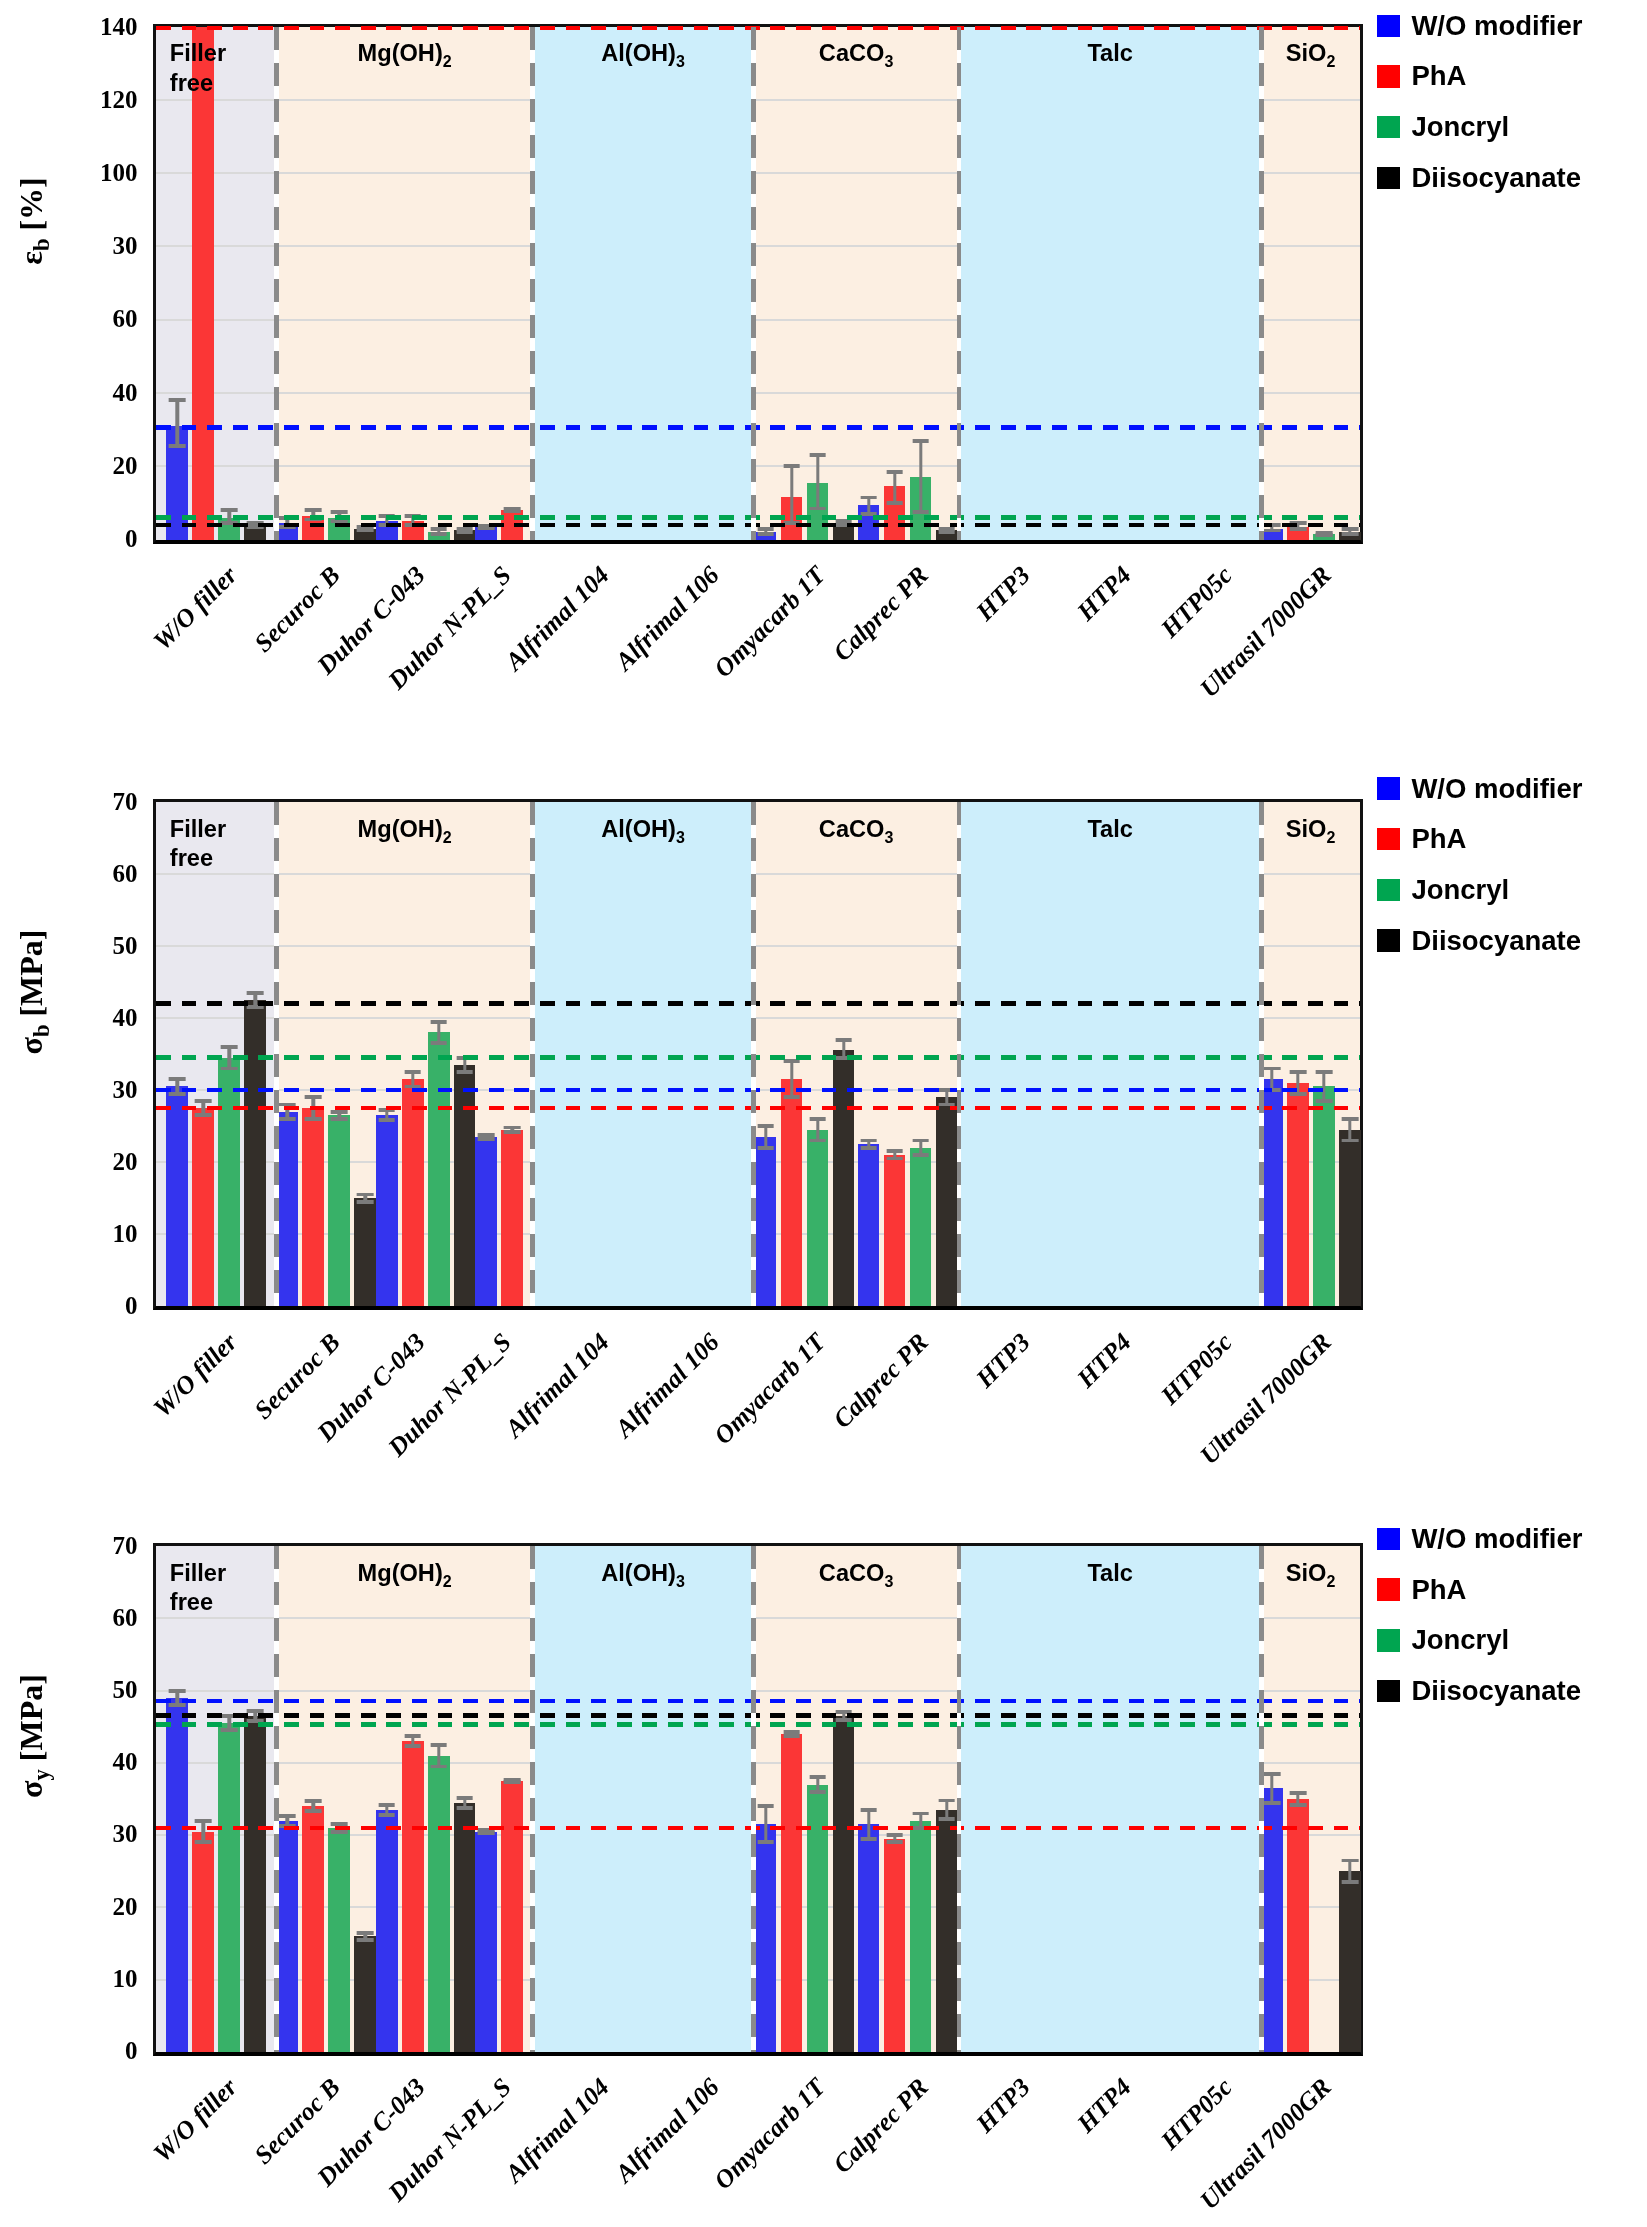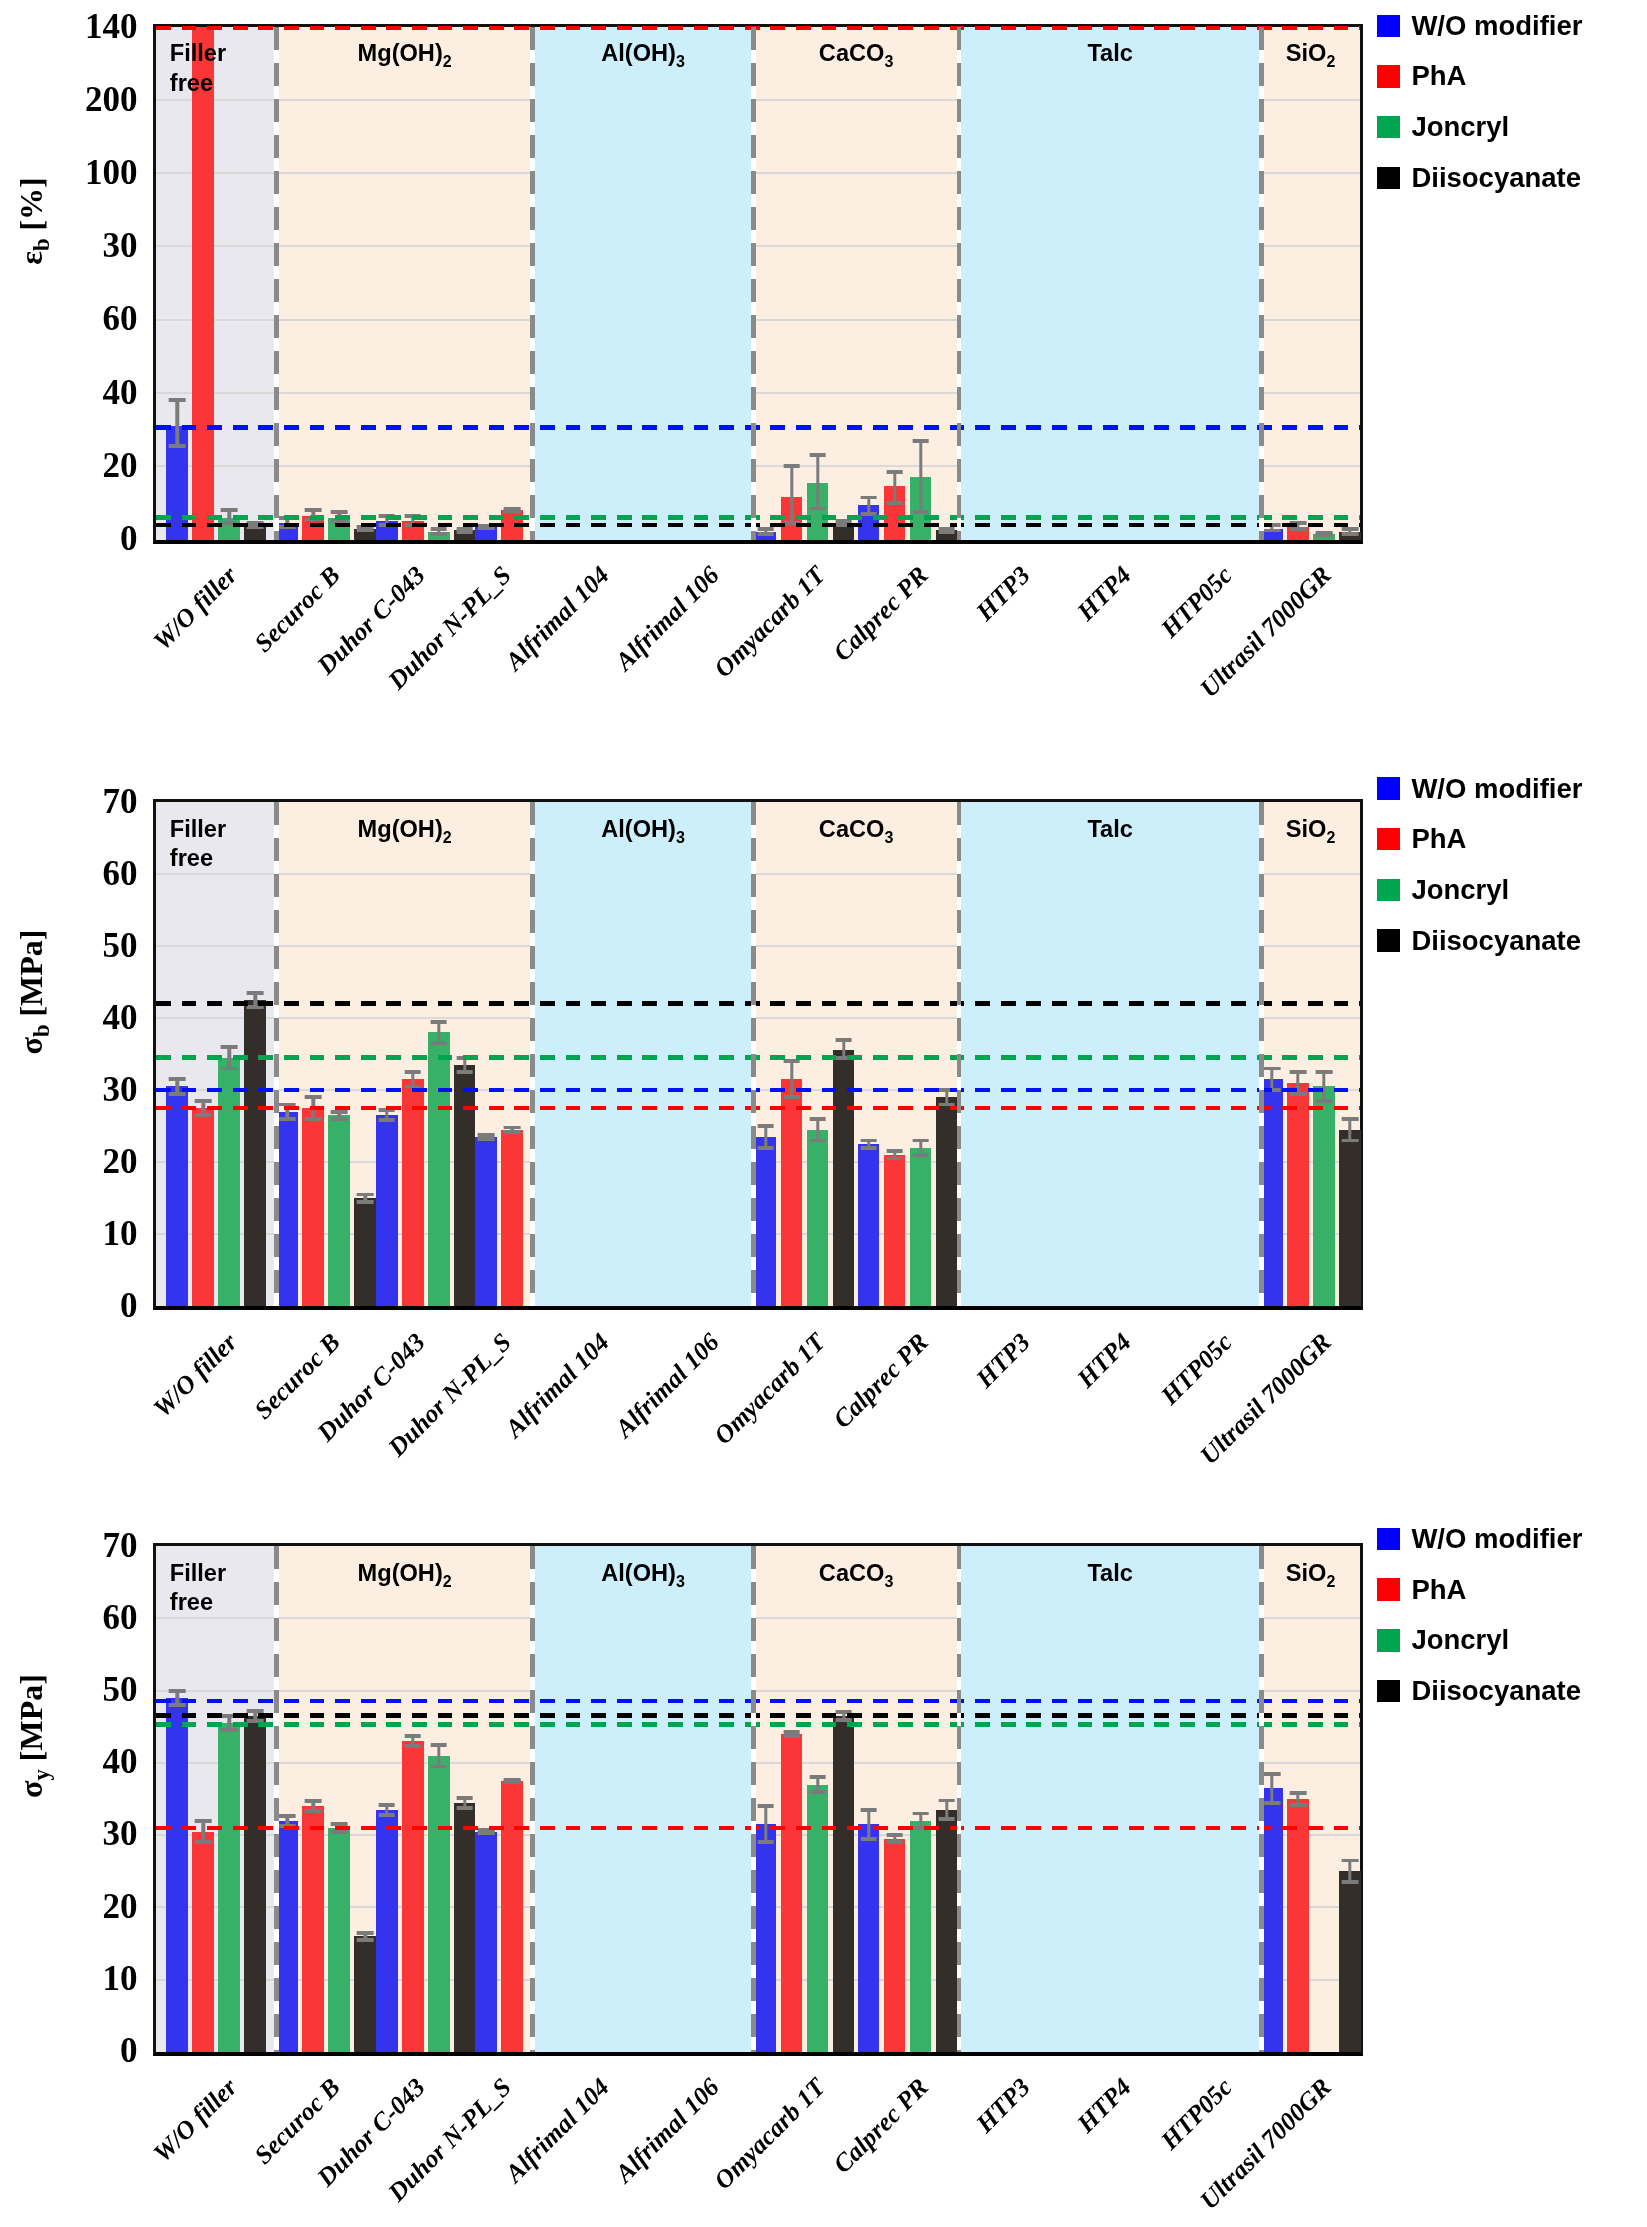--- a/index.html
+++ b/index.html
@@ -22,21 +22,21 @@
   .bar{position:absolute;bottom:0;left:0;width:100%;}
   .err-line{position:absolute;width:3.4px;left:50%;transform:translateX(-50%);background:#7b7b7b;z-index:3;}
   .err-cap{position:absolute;width:16.7px;height:3.9px;left:50%;transform:translateX(-50%);background:#7b7b7b;z-index:3;}
   .ovl{position:relative;height:100%;}
   .ovl.on{background:#cdeefb;mix-blend-mode:multiply;}
   .overlay-layer{z-index:4;pointer-events:none;}
   .ref{position:absolute;left:0;right:0;height:4.4px;z-index:5;}
   .divider{position:absolute;top:0;bottom:0;width:4.9px;z-index:6;
            background:repeating-linear-gradient(180deg,#8a8a8a 0 22.6px,#ffffff 22.6px 36px);}
   .ytick{position:absolute;width:108px;text-align:right;font-family:"Liberation Serif",serif;
-         font-weight:bold;font-size:35px;color:#000;transform:translateY(-50%);}
+         font-weight:bold;font-size:25px;color:#000;transform:translateY(-50%);}
   .ytitle{position:absolute;font-family:"Liberation Serif",serif;font-weight:bold;font-size:32px;
           color:#000;white-space:nowrap;transform:translate(-50%,-50%) rotate(-90deg);}
   .ytitle sub{font-size:22.6px;}
   .xlabels{position:absolute;left:153px;width:1204px;height:207px;}
   .xlab{position:absolute;top:0;white-space:nowrap;font-family:"Liberation Serif",serif;
         font-weight:bold;font-style:italic;font-size:25.6px;color:#000;
         transform:translateX(-100%) rotate(-45deg);transform-origin:right center;}
   .legend{position:absolute;left:1377px;display:flex;flex-direction:column;gap:18.7px;}
   .legend-item{display:flex;align-items:center;gap:11.8px;}
   .legend-swatch{width:22.6px;height:22.6px;flex:0 0 22.6px;}
@@ -399,21 +399,21 @@
         <div class="ref" style="background: repeating-linear-gradient(90deg, rgb(0, 16, 255) 0px, rgb(0, 16, 255) 14.8px, transparent 14.8px, transparent 25.6px); bottom: calc(21.7857% - 2px);"></div>
         <div class="ref" style="background: repeating-linear-gradient(90deg, rgb(0, 165, 80) 0px, rgb(0, 165, 80) 14.8px, transparent 14.8px, transparent 25.6px); bottom: calc(4.28571% - 2px);"></div>
         <div class="ref" style="background: repeating-linear-gradient(90deg, rgb(0, 0, 0) 0px, rgb(0, 0, 0) 14.8px, transparent 14.8px, transparent 25.6px); bottom: calc(2.85714% - 2px);"></div>
         <div class="divider" style="left: calc(10% - 2.5px);"></div>
         <div class="divider" style="left: calc(31.3% - 2.5px);"></div>
         <div class="divider" style="left: calc(49.6% - 2.5px);"></div>
         <div class="divider" style="left: calc(66.7% - 2.5px);"></div>
         <div class="divider" style="left: calc(91.8% - 2.5px);"></div>
       </div>
       <div class="ytick" style="left: 29.5px; top: 26.6px;">140</div>
-      <div class="ytick" style="left: 29.5px; top: 100px;">200</div>
+      <div class="ytick" style="left: 29.5px; top: 100px;">120</div>
       <div class="ytick" style="left: 29.5px; top: 173px;">100</div>
       <div class="ytick" style="left: 29.5px; top: 246px;">30</div>
       <div class="ytick" style="left: 29.5px; top: 319px;">60</div>
       <div class="ytick" style="left: 29.5px; top: 393px;">40</div>
       <div class="ytick" style="left: 29.5px; top: 466px;">20</div>
       <div class="ytick" style="left: 29.5px; top: 539px;">0</div>
       <div class="ytitle" style="left: 34px; top: 221px;"><span>ε</span><sub>b</sub><span> [%]</span></div>
       <div class="xlabels" style="top: 556px;">
         <span class="xlab" style="left: calc(5% + 19.7px);">W/O filler</span>
         <span class="xlab" style="left: calc(13.55% + 19.7px);">Securoc B</span>

